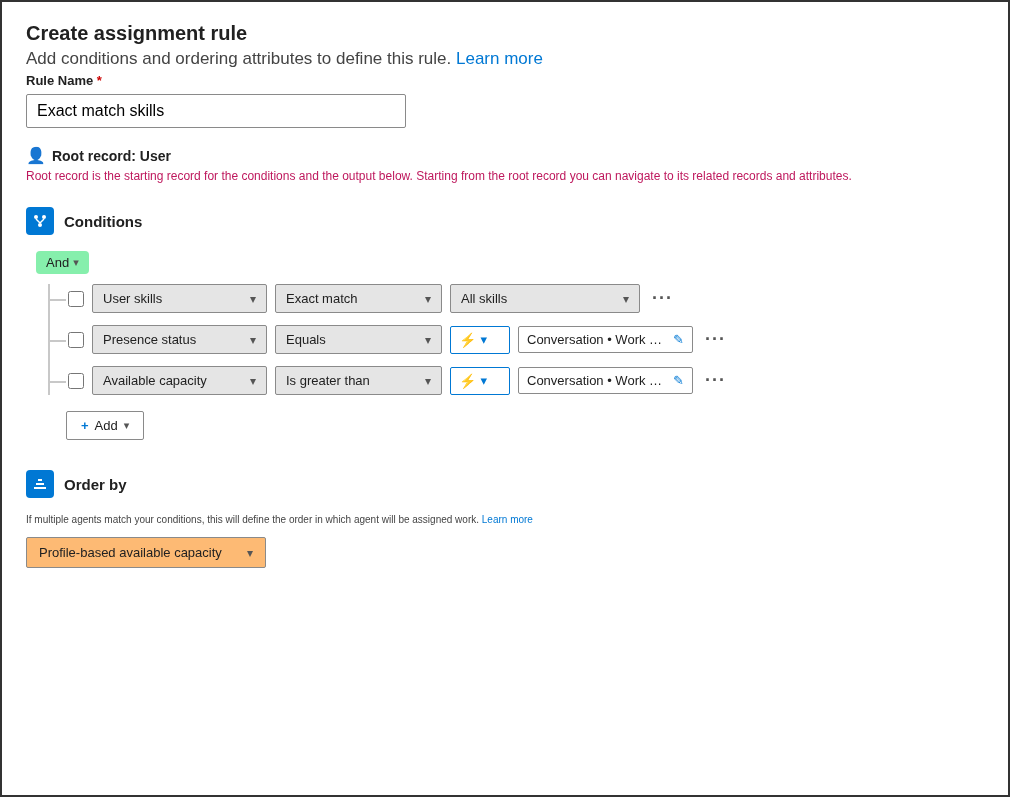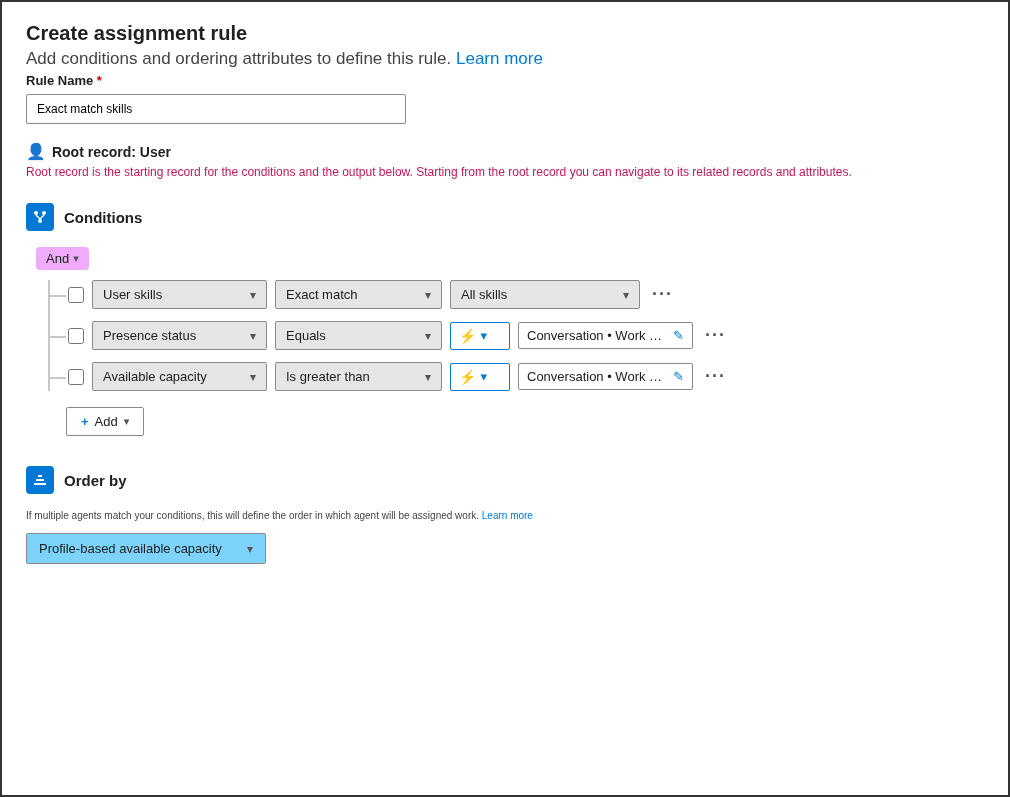--- a/index.html
+++ b/index.html
@@ -32,21 +32,21 @@
       font-size: 13px;
       font-weight: 600;
       margin-bottom: 6px;
     }
     .required { color: #c00; }
     .rule-name-input {
       width: 380px;
       padding: 7px 10px;
       border: 1px solid #8a8a8a;
       border-radius: 2px;
-      font-size: 12px;
+      font-size: 16px;
       outline: none;
       margin-bottom: 18px;
     }
 
     .root-record {
       display: flex;
       align-items: center;
       gap: 6px;
       margin-bottom: 4px;
     }
@@ -88,21 +88,21 @@
 
     .conditions-container {
       margin-left: 10px;
       margin-bottom: 30px;
     }
 
     .and-operator {
       display: inline-flex;
       align-items: center;
       gap: 4px;
-      background: #f0abfc;
+      background: #86efac;
       border-radius: 4px;
       padding: 4px 10px;
       font-size: 13px;
       font-weight: 500;
       cursor: pointer;
       margin-bottom: 10px;
     }
     .and-operator .chevron { font-size: 11px; color: #555; }
 
     .condition-rows {
@@ -219,21 +219,21 @@
     .order-by-desc a { color: #0078d4; text-decoration: none; }
 
     .order-dropdown {
       display: inline-flex;
       align-items: center;
       justify-content: space-between;
       border: 1px solid #8a8a8a;
       border-radius: 2px;
       padding: 7px 12px;
       cursor: pointer;
-      background: #7dd3fc;
+      background: #fdba74;
       gap: 20px;
       font-size: 13px;
       min-width: 240px;
     }
     .order-dropdown .caret { color: #555; font-size: 12px; }
   </style>
 </head>
 <body>
 
 

